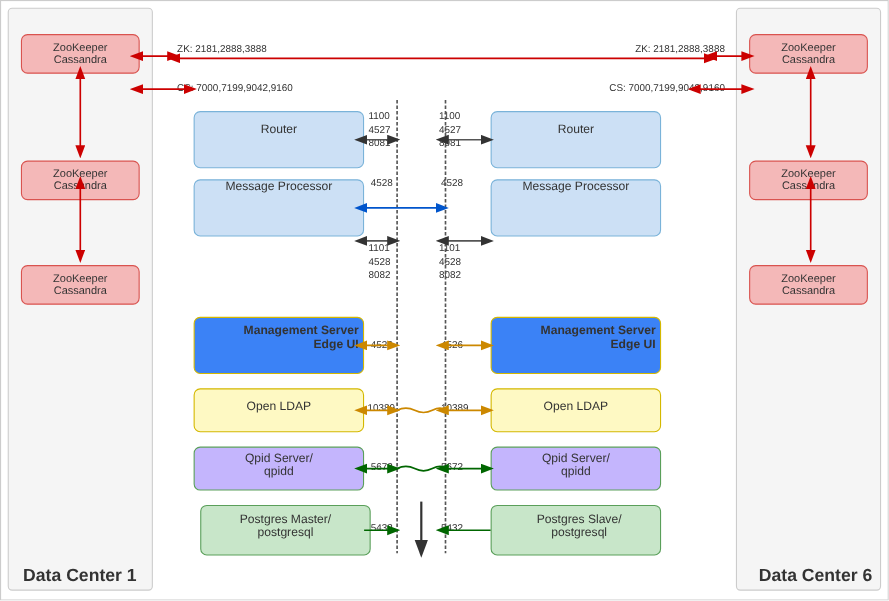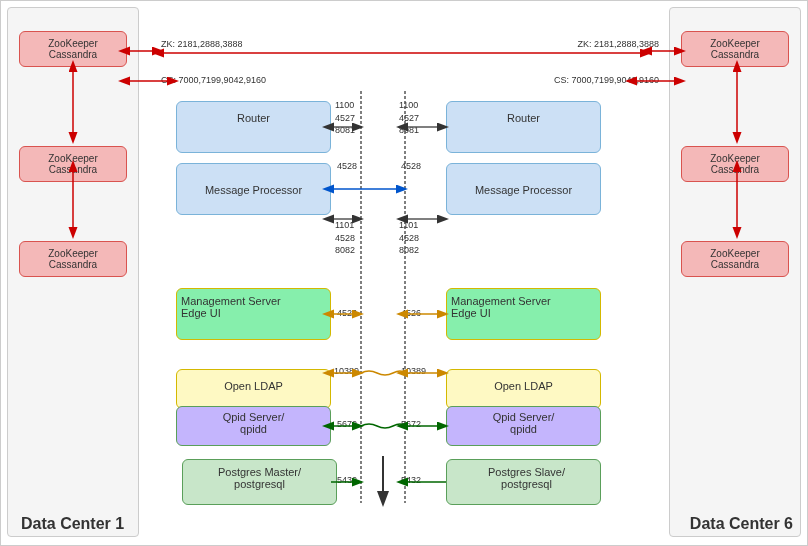--- a/index.html
+++ b/index.html
@@ -78,48 +78,48 @@
       color: #333;
     }
 
     
     .mp-box {
       position: absolute;
       background: #cce0f5;
       border: 1px solid #7ab3d9;
       border-radius: 6px;
       text-align: center;
-      padding: 20px 4px;
+      padding: 0 4px;
       font-size: 11px;
       color: #333;
     }
 
     
     .ms-box {
       position: absolute;
-      background: #86efac;
+      background: #3b82f6;
       border: 1px solid #d4b800;
       border-radius: 6px;
-      text-align: left;
+      text-align: right;
       padding: 6px 4px;
       font-size: 11px;
       color: #333;
+      font-weight: bold;
     }
 
     
     .ldap-box {
       position: absolute;
       background: #fef9c3;
       border: 1px solid #d4b800;
       border-radius: 6px;
       text-align: center;
       padding: 10px 4px;
       font-size: 11px;
       color: #333;
-      margin-top: 16px;
     }
 
     
     .qpid-box {
       position: absolute;
       background: #c4b5fd;
       border: 1px solid #5a9f5a;
       border-radius: 6px;
       text-align: center;
       padding: 4px 4px;

